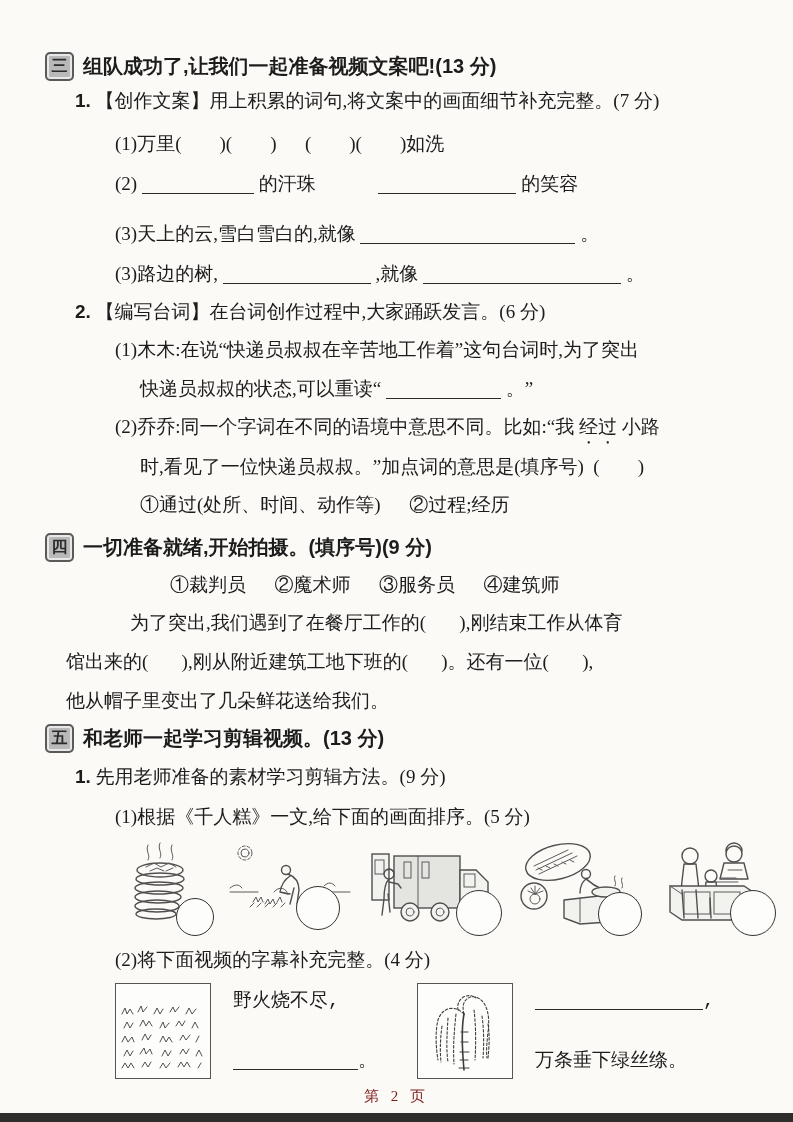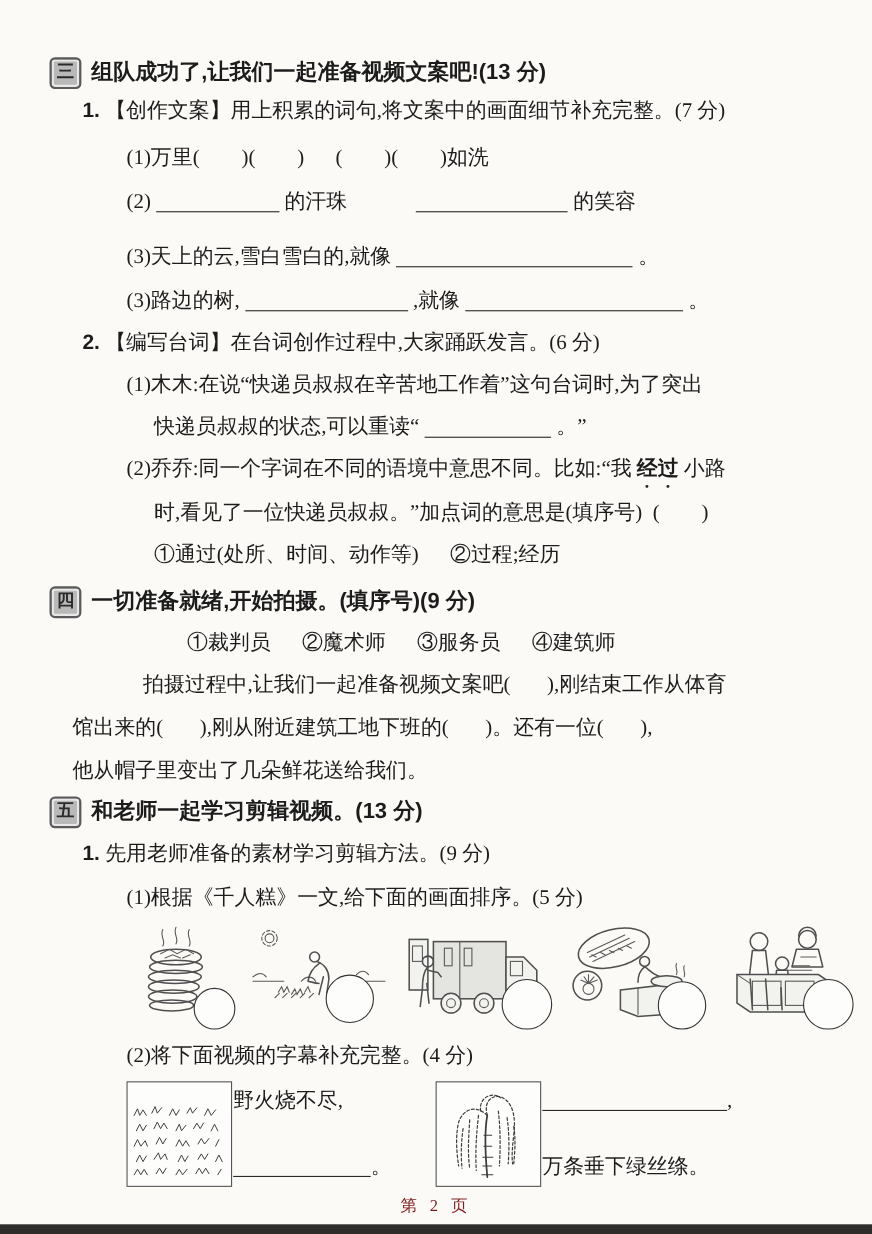--- a/index.html
+++ b/index.html
@@ -28,33 +28,32 @@
   }
   .blank{
     display:inline-block;border-bottom:1.6px solid #2a2a2a;
     height:20px;vertical-align:-4px;
   }
   .dot-under{
     -webkit-text-emphasis:filled dot #222;
     -webkit-text-emphasis-position:under right;
     text-emphasis:filled dot #222;
     text-emphasis-position:under right;
-    font-weight:bold;
   }
   .ml30{margin-left:30px}.ml70{margin-left:70px}.ml95{margin-left:95px}
   .ml125{margin-left:125px}.ml85{margin-left:85px}.ml21{margin-left:21px}
   .ml65{margin-left:65px}
   .pics-row{display:flex;align-items:flex-end;gap:6px;height:100px;margin-top:6px;}
   .pic{position:relative;flex:0 0 auto;}
   .order-circle{
     position:absolute;width:36px;height:36px;border-radius:50%;
     border:1.6px solid #333;background:#fdfdfb;right:0;bottom:2px;
   }
   .cap-row{display:flex;gap:40px;margin-top:10px;margin-left:70px;height:100px;}
-  .cap-group{display:flex;gap:1px;}
+  .cap-group{display:flex;gap:22px;font-family:Liberation Mono, monospace;}
   .cap-img{
     width:96px;height:96px;border:1.7px solid #555;background:#fdfdfb;
     box-sizing:border-box;
   }
   .cap-col{display:flex;flex-direction:column;justify-content:space-between;padding:6px 0 10px 0;}
   .cap-line{font-size:19px;line-height:24px;white-space:nowrap;}
   .footer{
     position:absolute;left:0;right:0;bottom:16px;text-align:center;
     font-size:15px;letter-spacing:4px;color:#7f1d1d;
   }
@@ -140,21 +139,21 @@
   <div class="sec-header" style="margin-top:15px">
     <span class="badge">四</span>
     <span class="t">一切准备就绪,开始拍摄。(填序号)(9 分)</span>
   </div>
 
   <div class="line ml125" style="margin-top:10px">
     <span class="t">①裁判员      ②魔术师      ③服务员      ④建筑师</span>
   </div>
 
   <div class="line ml85" style="margin-top:11px">
-    <span class="t">拍摄过程中,让我们一起准备视频文案吧(       ),刚结束工作从体育</span>
+    <span class="t">为了突出,我们遇到了在餐厅工作的(       ),刚结束工作从体育</span>
   </div>
   <div class="line ml21" style="margin-top:12px">
     <span class="t">馆出来的(       ),刚从附近建筑工地下班的(       )。还有一位(       ),</span>
   </div>
   <div class="line ml21" style="margin-top:12px">
     <span class="t">他从帽子里变出了几朵鲜花送给我们。</span>
   </div>
 
   <div class="sec-header" style="margin-top:10px">
     <span class="badge">五</span>

